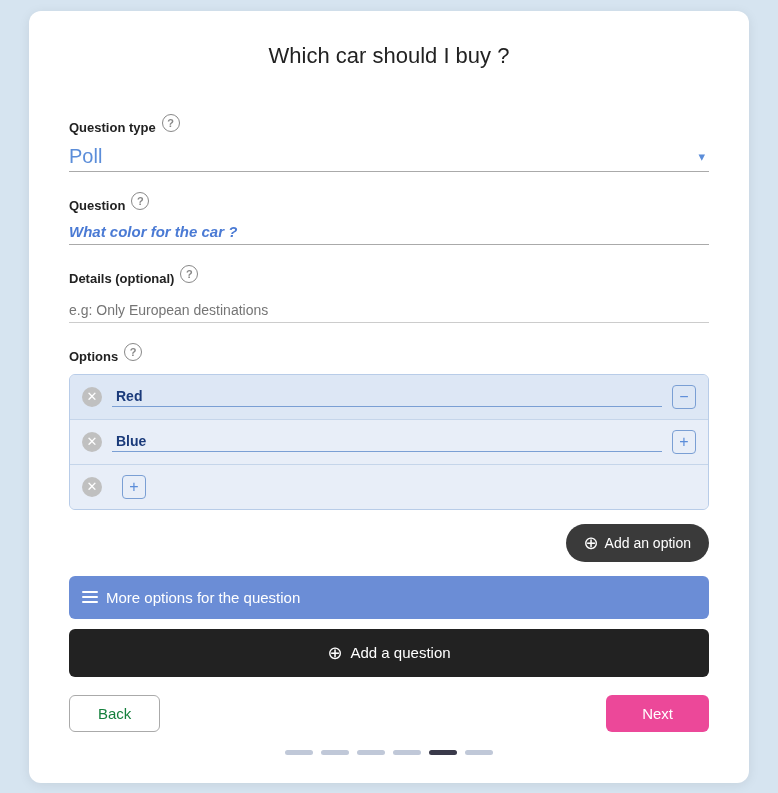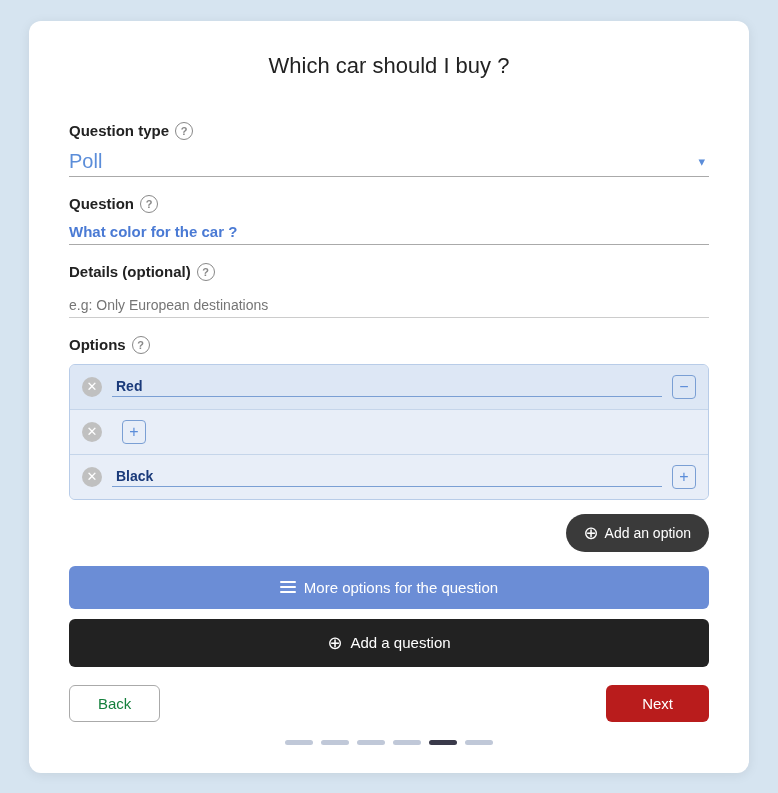--- a/index.html
+++ b/index.html
@@ -24,24 +24,25 @@
       font-weight: 400;
       color: #222;
       margin-bottom: 43px;
     }
     .field-row {
       display: flex;
       align-items: center;
       margin-bottom: 6px;
     }
     .field-label {
-      font-size: 15px;
+      font-size: 13px;
       font-weight: 600;
       color: #222;
       margin-right: 6px;
+      margin-top: 8px;
     }
     .help-icon {
       display: inline-flex;
       align-items: center;
       justify-content: center;
       width: 18px;
       height: 18px;
       border: 1.5px solid #888;
       border-radius: 50%;
       font-size: 11px;
@@ -80,20 +81,21 @@
     .question-input {
       width: 100%;
       border: none;
       border-bottom: 1.5px solid #aaa;
       font-size: 15px;
       color: #4a7ad4;
       padding: 4px 0;
       outline: none;
       background: transparent;
       font-weight: 600;
+      font-style: italic;
     }
     .details-input {
       width: 100%;
       border: none;
       border-bottom: 1.5px solid #ccc;
       font-size: 14px;
       color: #aaa;
       padding: 4px 0;
       outline: none;
       background: transparent;
@@ -198,21 +200,20 @@
       width: 100%;
       background: #6b8dd6;
       color: #fff;
       border: none;
       border-radius: 6px;
       padding: 13px;
       font-size: 15px;
       cursor: pointer;
       display: flex;
       align-items: center;
-      justify-content: center;
       gap: 8px;
       margin-bottom: 10px;
     }
     .add-question-btn {
       width: 100%;
       background: #222;
       color: #fff;
       border: none;
       border-radius: 6px;
       padding: 13px;
@@ -233,21 +234,21 @@
     .back-btn {
       background: #fff;
       color: #15803d;
       border: 1.5px solid #aaa;
       border-radius: 6px;
       padding: 9px 28px;
       font-size: 15px;
       cursor: pointer;
     }
     .next-btn {
-      background: #b91c1c;
+      background: #ec4899;
       color: #fff;
       border: none;
       border-radius: 6px;
       padding: 10px 36px;
       font-size: 15px;
       cursor: pointer;
     }
     .pagination {
       display: flex;
       justify-content: center;
@@ -325,28 +326,28 @@
         <div class="option-row">
           <button class="option-remove">✕</button>
           <input class="option-input" type="text" value="Red" style="">
           <button class="option-expand">−</button>
         </div>
       </div>
 
       <div class="option-item">
         <div class="option-row">
           <button class="option-remove">✕</button>
+          <input class="option-input" type="text" value="Blue" style="">
           <button class="option-expand">+</button>
         </div>
       </div>
 
       <div class="option-item">
         <div class="option-row">
           <button class="option-remove">✕</button>
-          <input class="option-input" type="text" value="Black" style="">
           <button class="option-expand">+</button>
         </div>
       </div>
 
     </div>
   </div>
 
   <div class="add-option-row">
     <button class="add-option-btn">
       <span style="font-size:18px;font-weight:300;">⊕</span>

